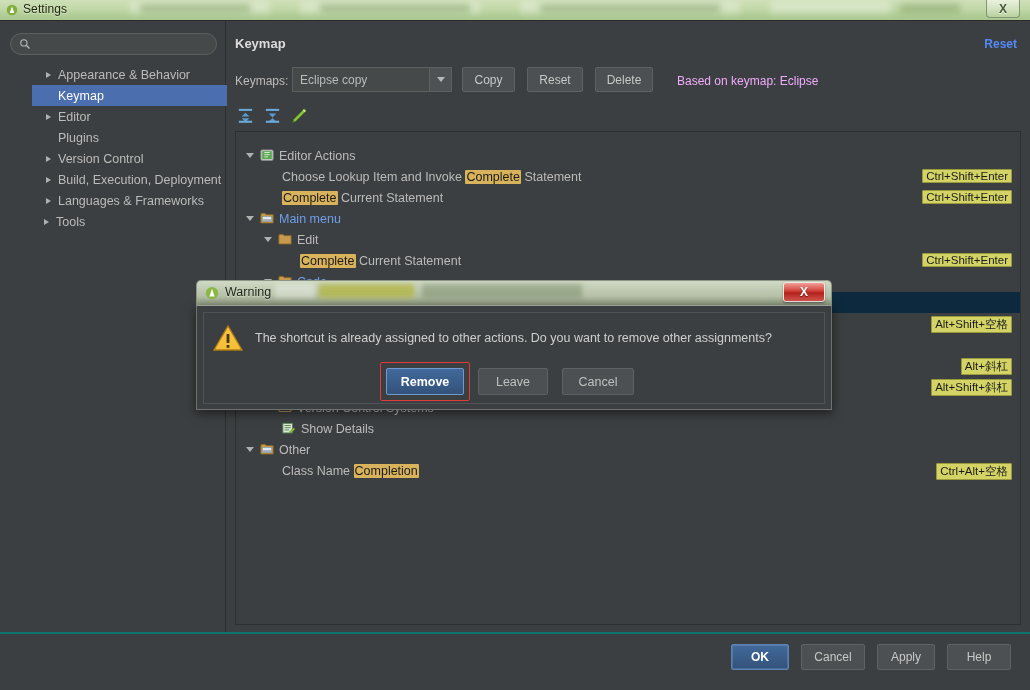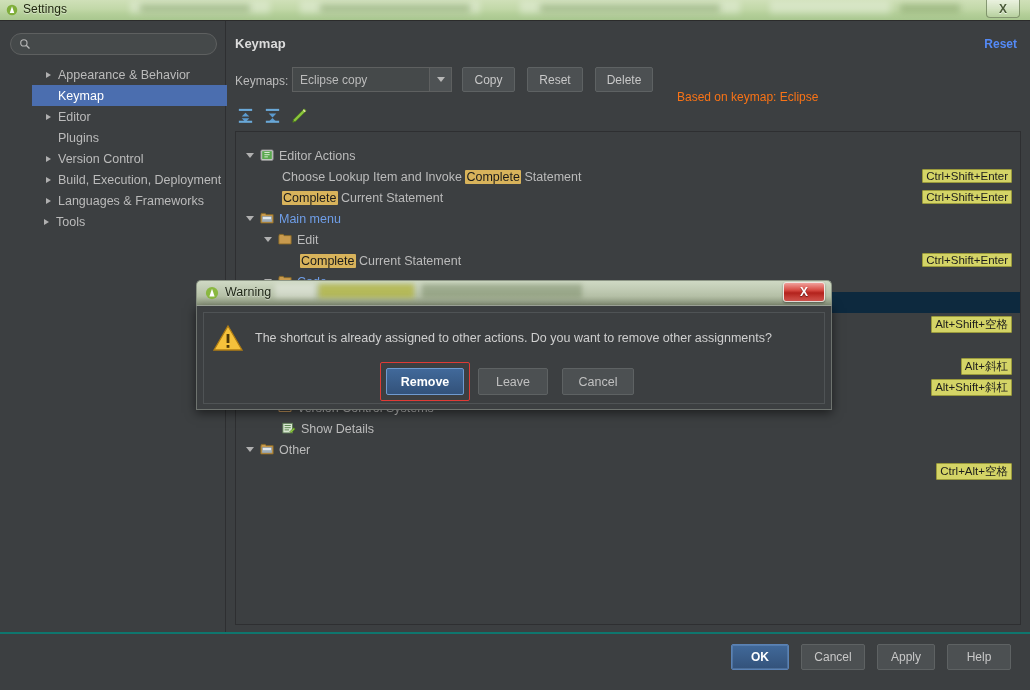--- a/index.html
+++ b/index.html
@@ -135,21 +135,21 @@
     background:#4c5052; border:1px solid #5e6263; border-radius:2px;
     color:#c8c8c8; font-size:12px;
     display:flex; align-items:center; justify-content:center;
     cursor:pointer;
   }
   #btn-copy   { left:235px; width:53px; }
   #btn-reset  { left:300px; width:56px; }
   #btn-delete { left:368px; width:58px; }
   #based-on {
     position:absolute; left:450px; top:53px;
-    font-size:12px; color:#f97316;margin-top:16px;
+    font-size:12px; color:#f0abfc;
   }
 
   
   #tree-toolbar {
     position:absolute; left:0; top:82px; width:803px; height:26px;
   }
   .ticon { position:absolute; top:3px; width:19px; height:19px; cursor:pointer; }
   #ic-expand   { left:9px; }
   #ic-collapse { left:36px; }
   #ic-edit     { left:63px; }
@@ -530,20 +530,24 @@
           <span class="spacer" style="width: 10px;"></span>
           <span class="tri"></span>
           <span class="folder-ico"><svg viewBox="0 0 16 14">
               <path d="M1 3.5 L1 12.5 L15 12.5 L15 3 L7 3 L6 1.6 L1.6 1.6 Z" fill="#c89a4e" stroke="#8a6a28"></path>
               <rect x="2.6" y="5" width="10.8" height="6" fill="#dfe6ec" stroke="#7b8c99" stroke-width=".7"></rect>
               <rect x="3.4" y="8.6" width="9.2" height="1.2" fill="#6f8494"></rect>
             </svg></span>
           <span>Other</span>
         </div>
         <span class="sc" style="top: 331px;">Ctrl+Alt+空格</span>
+        <div class="row" style="top: 328px;">
+          <span class="spacer" style="width: 46px;"></span>
+          <span>Class Name <span class="hl">Completion</span></span>
+        </div>
       </div>
   </div>
 
   <div id="bottombar">
     <div class="bbtn primary" id="ok">
         <span>OK</span>
       </div>
     <div class="bbtn" id="cancel">
         <span>Cancel</span>
       </div>

